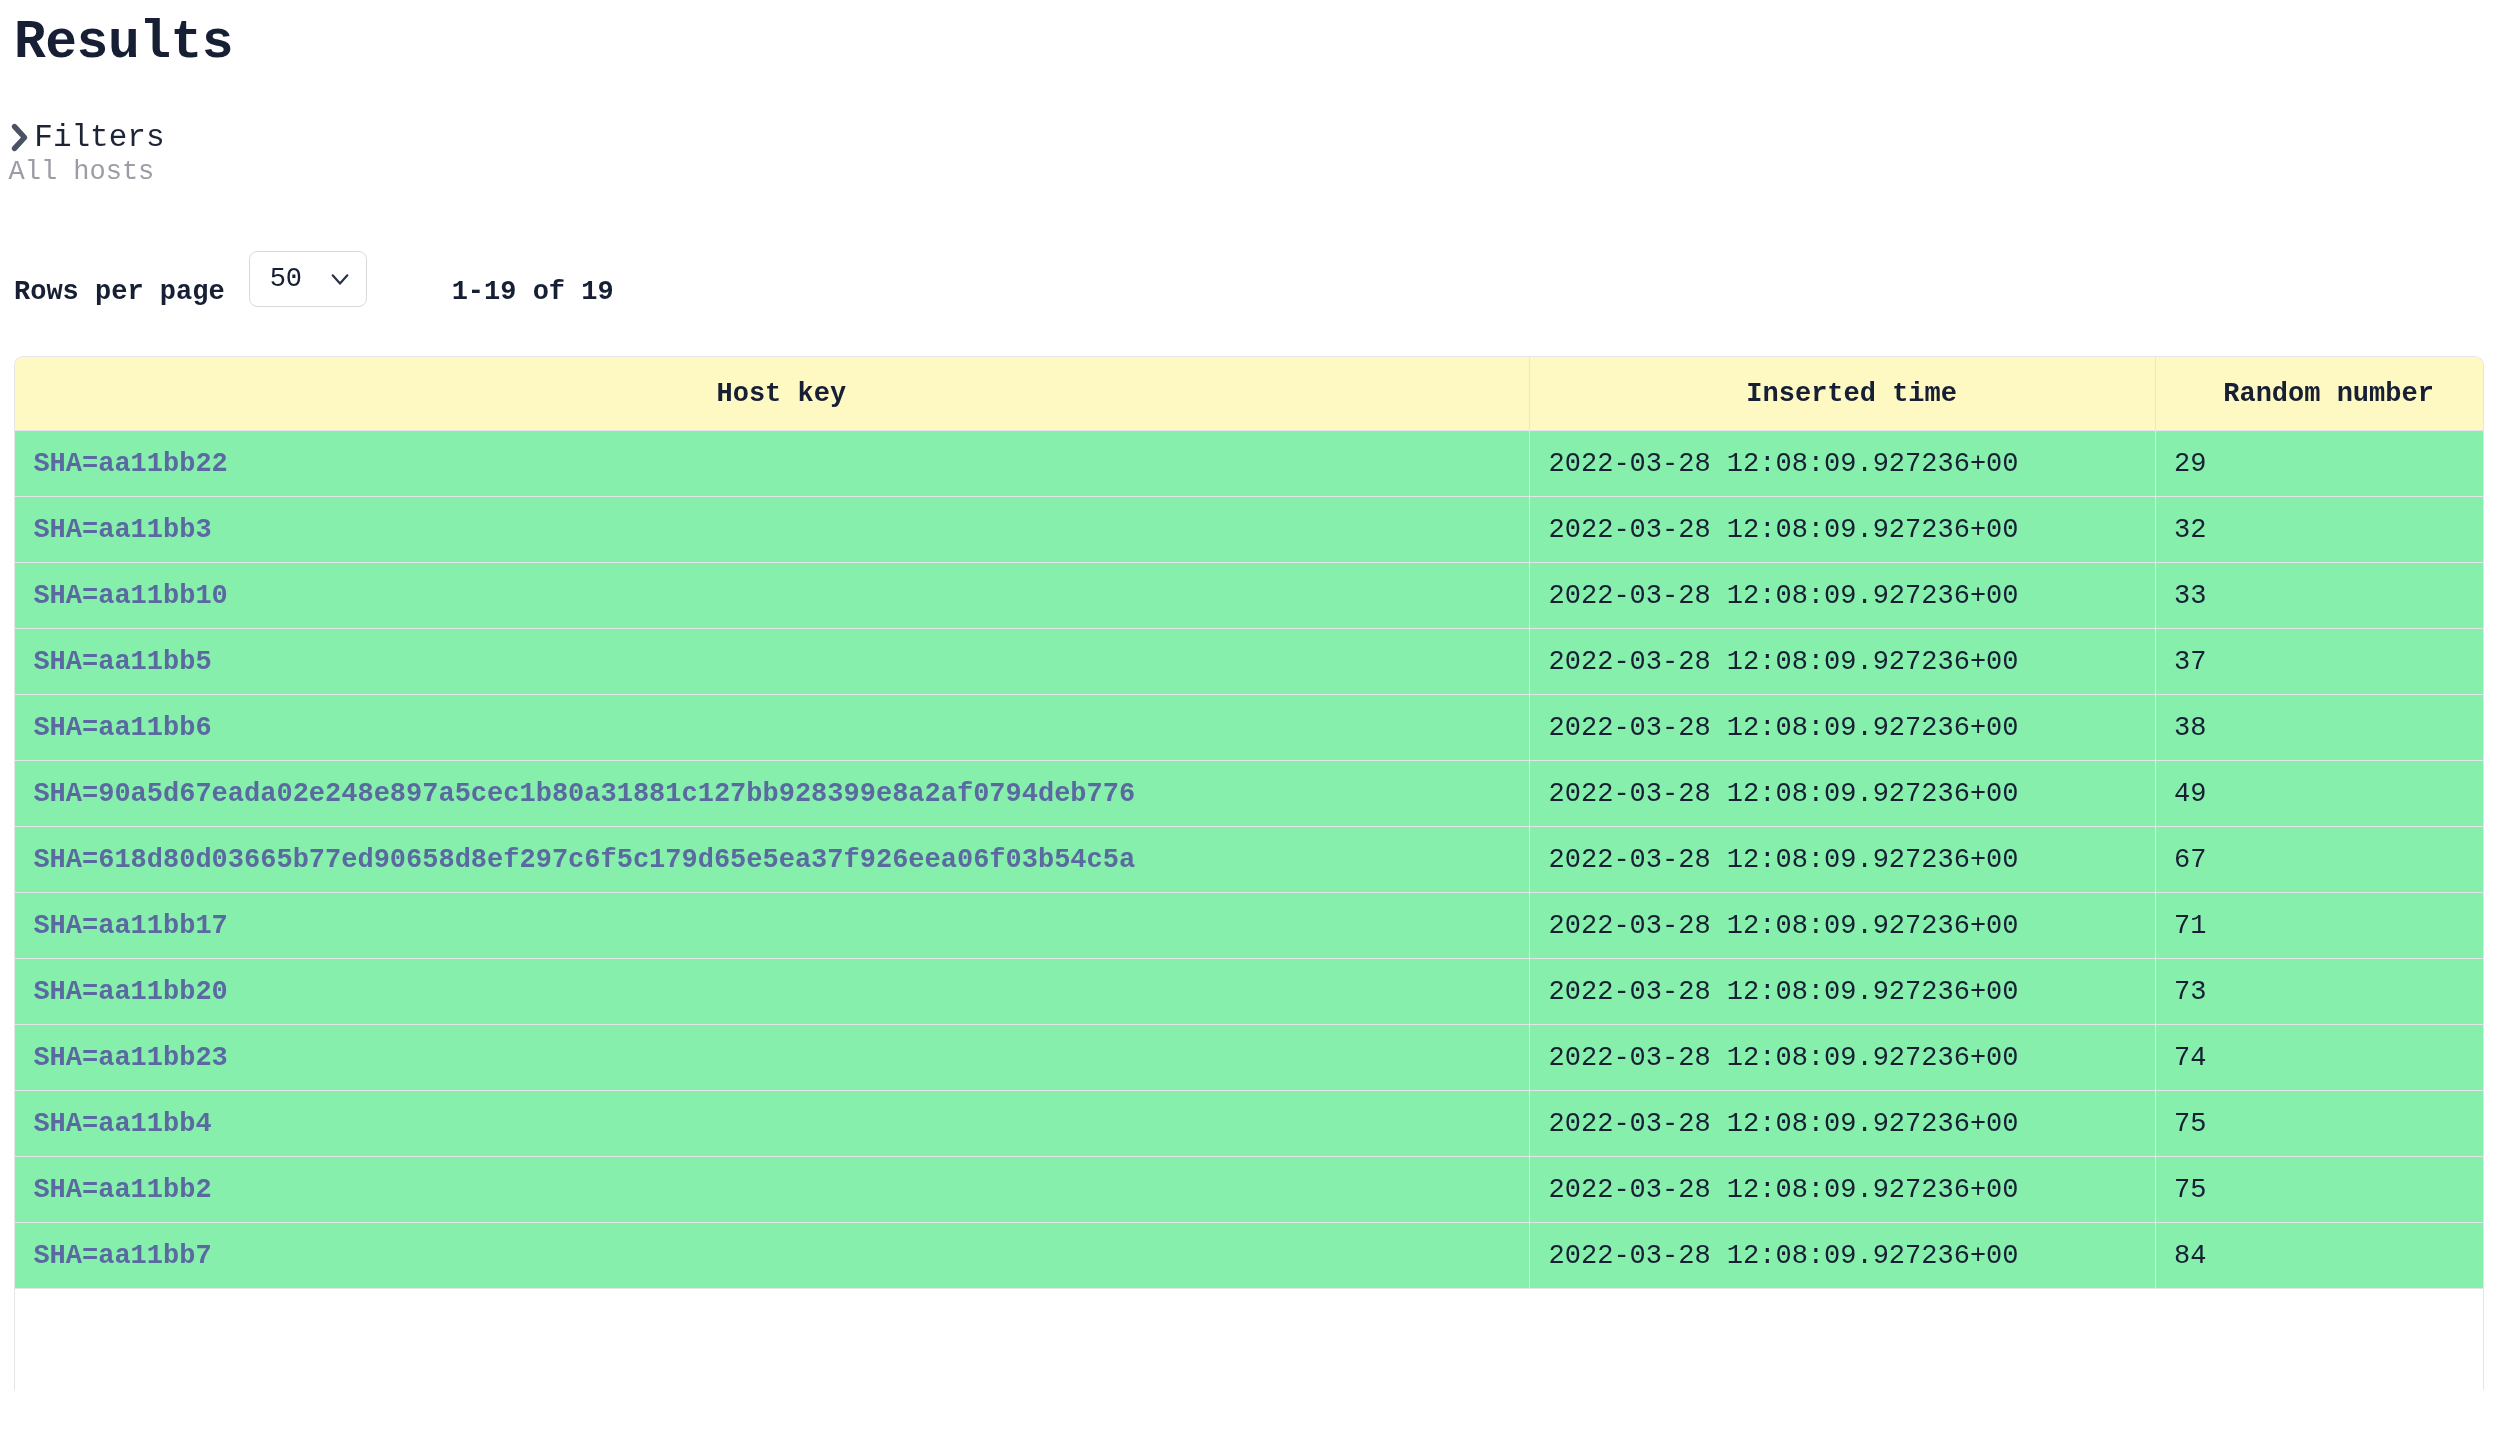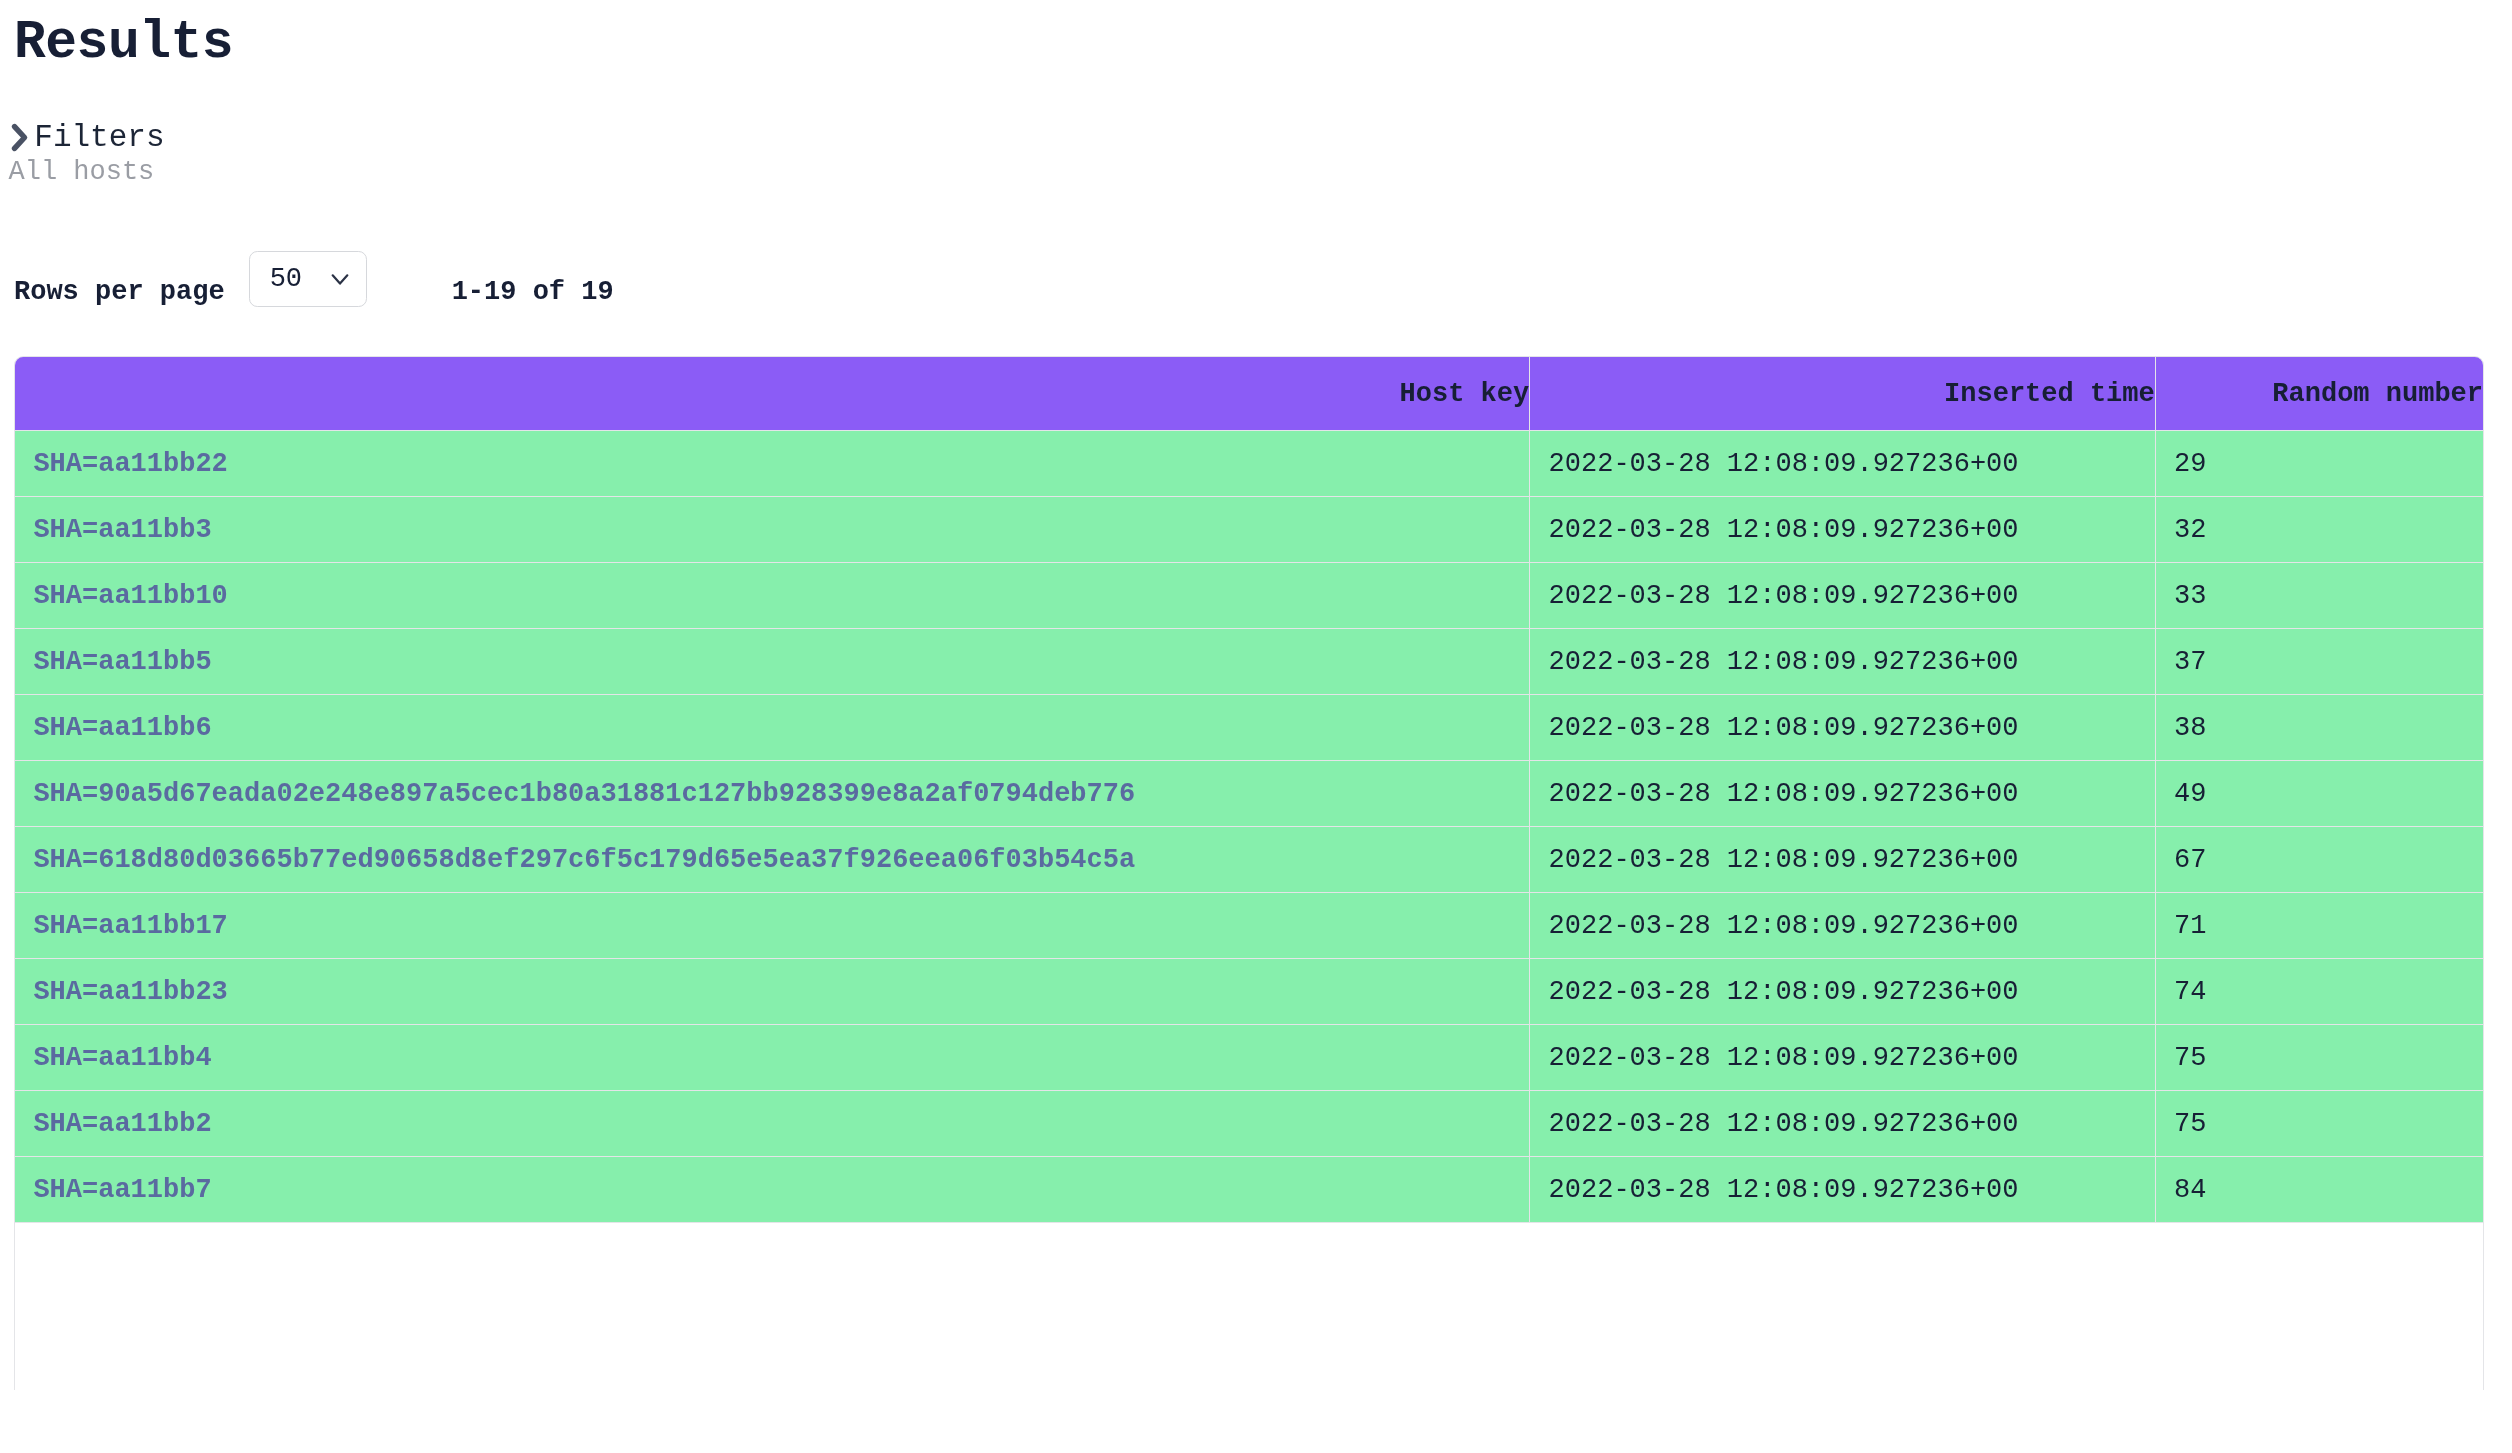--- a/index.html
+++ b/index.html
@@ -97,28 +97,28 @@
     background:#fff;
   }
   table.results{
     width:100%;
     border-collapse:separate;
     border-spacing:0;
     table-layout:fixed;
   }
   table.results th{
     height:74px;
-    text-align:right;
+    text-align:center;
     vertical-align:middle;
     padding:0 0 0 18.4px;
     font-size:27px;
     font-weight:700;
     color:var(--ink);
     border-bottom:1.8px solid var(--border);
-    background:#8b5cf6;
+    background:#fef9c3;
   }
   table.results td{
     height:66px;
     vertical-align:middle;
     padding:0 0 0 18.4px;
     font-size:27px;
     color:var(--ink);
     border-bottom:1.8px solid var(--border);
     background:#86efac;
     white-space:nowrap;
@@ -235,20 +235,27 @@
 
 
   <tr>
     <td>
       <a class="host-link" href="#">SHA=aa11bb17</a>
     </td>
     <td>2022-03-28 12:08:09.927236+00</td>
     <td>71</td>
   </tr>
 
+  <tr>
+    <td>
+      <a class="host-link" href="#">SHA=aa11bb20</a>
+    </td>
+    <td>2022-03-28 12:08:09.927236+00</td>
+    <td>73</td>
+  </tr>
 
   <tr>
     <td>
       <a class="host-link" href="#">SHA=aa11bb23</a>
     </td>
     <td>2022-03-28 12:08:09.927236+00</td>
     <td>74</td>
   </tr>
 
   <tr>

